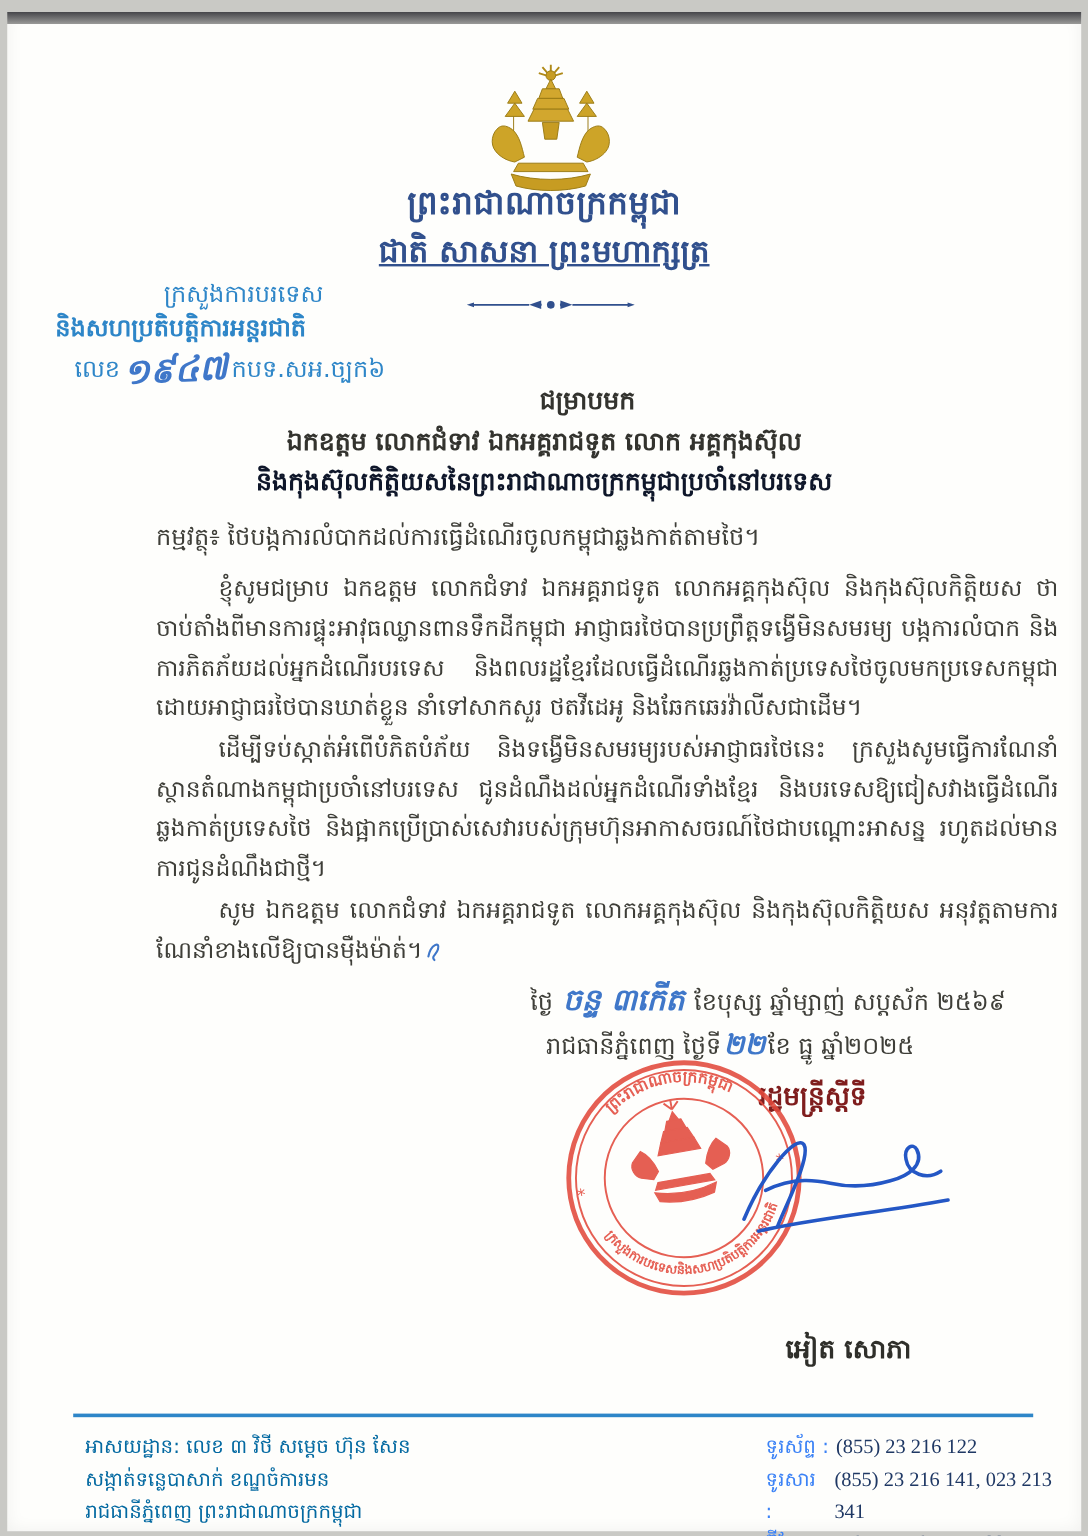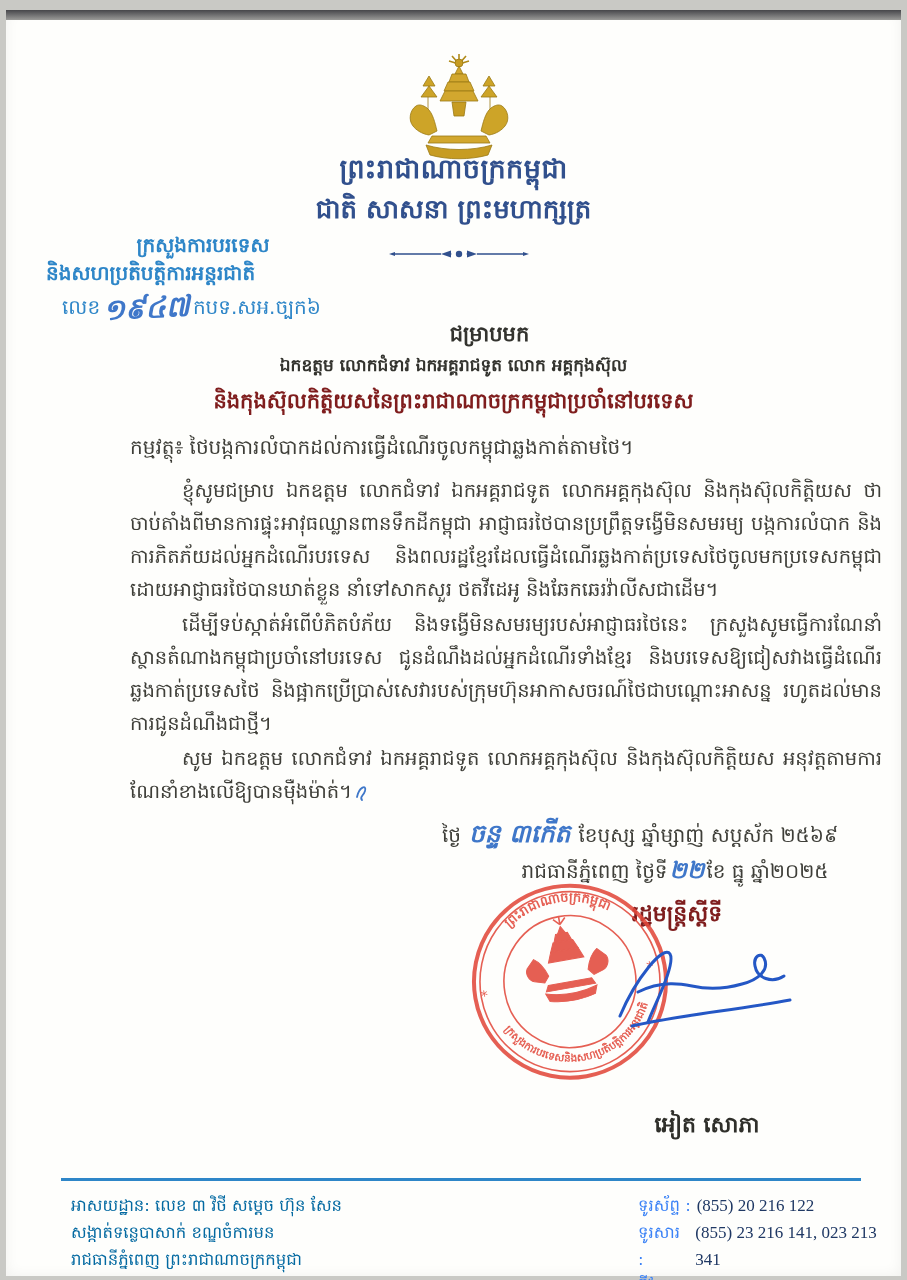--- a/index.html
+++ b/index.html
@@ -16,37 +16,37 @@
   }
   .edge-top{position:absolute;left:0;top:0;width:100%;height:10px;
     background:linear-gradient(#46464a,#9a9a98);}
   .abs{position:absolute;}
   .center{text-align:center;}
   .navy{color:#31508d;}
   .blue{color:#2e86c8;}
   .ink{color:#3e3e38;margin-left:29px;}
   .hand{color:#3f77c9;font-style:italic;}
   .kingdom1{left:0;top:142px;width:100%;font-size:27px;font-weight:bold;letter-spacing:0.5px;}
-  .kingdom2{left:0;top:183px;width:100%;font-size:26px;font-weight:bold;}
+  .kingdom2{left:0;top:183px;width:100%;font-size:26px;font-weight:bold;text-decoration:underline;}
   .ornament{left:383px;top:238px;}
-  .min1{left:52px;top:222px;width:290px;font-size:20px;font-weight:bold;text-align:center;}
+  .min1{left:52px;top:222px;width:290px;font-size:20px;font-weight:normal;text-align:center;}
   .min2{left:40px;top:250px;width:314px;font-size:20px;font-weight:bold;text-align:left;}
   .refline{left:56px;top:280px;font-size:20px;}
   .refline .hand{font-size:29px;font-weight:bold;display:inline-block;transform:rotate(-3deg);margin:0 3px;vertical-align:-4px;}
   .salheading{left:0;top:310px;width:100%;font-size:21px;font-weight:bold;color:#33332e;padding-left:36px;}
-  .sal1{left:0;top:344px;width:100%;font-size:17px;font-weight:bold;color:#33332e;}
-  .sal2{left:0;top:377px;width:100%;font-size:21px;font-weight:bold;color:#7f1d1d;}
+  .sal1{left:0;top:344px;width:100%;font-size:21px;font-weight:bold;color:#33332e;}
+  .sal2{left:0;top:377px;width:100%;font-size:21px;font-weight:bold;color:#0f172a;}
   .subject{left:95px;top:424px;width:760px;font-size:20px;}
   .para{left:95px;width:752px;font-size:19.5px;line-height:33px;text-align:justify;text-indent:52px;}
   .p1{top:464px;}
   .p2{top:598px;}
   .p3{top:732px;}
   .paraph{display:inline-block;vertical-align:-4px;margin-left:2px;}
   .date1{left:360px;top:808px;width:490px;text-align:center;font-size:20px;}
-  .date2{left:420px;top:846px;width:440px;text-align:center;font-size:20px;}
+  .date2{left:420px;top:846px;width:440px;text-align:left;font-size:20px;}
   .date1 .hand{font-size:25px;font-weight:bold;margin:0 8px;}
   .date2 .hand{font-size:23px;font-weight:bold;margin:0 2px;}
   .sigtitle{left:586px;top:890px;width:170px;font-size:22px;font-weight:bold;color:#7f1d1d;}
   .stampwrap{left:460px;top:870px;width:204px;height:204px;transform:rotate(-10deg);}
   .sigwrap{left:598px;top:918px;}
   .signame{left:596px;top:1101px;width:210px;text-align:center;font-size:22px;font-weight:bold;color:#2f2f2a;}
   .footrule{left:55px;top:1168px;width:800px;height:2.5px;background:#2e86c8;}
   .addr{left:65px;top:1182px;font-size:16.5px;line-height:27px;color:#0369a1;}
   .contacts{left:632px;top:1182px;font-size:16.5px;line-height:27px;}
   .contact-row{display:flex;gap:6px;}
@@ -175,21 +175,21 @@
 
   <div class="abs addr">
     <div>អាសយដ្ឋាន: លេខ ៣ វិថី សម្តេច ហ៊ុន សែន</div>
     <div>សង្កាត់ទន្លេបាសាក់ ខណ្ឌចំការមន</div>
     <div>រាជធានីភ្នំពេញ ព្រះរាជាណាចក្រកម្ពុជា</div>
   </div>
 
   <div class="abs contacts">
     <div class="contact-row">
       <span class="contact-label">ទូរស័ព្ទ :</span>
-      <span class="contact-value">(855) 20 216 122</span>
+      <span class="contact-value">(855) 23 216 122</span>
     </div>
     <div class="contact-row">
       <span class="contact-label">ទូរសារ :</span>
       <span class="contact-value">(855) 23 216 141, 023 213 341</span>
     </div>
     <div class="contact-row">
       <span class="contact-label">អ៊ីមែល :</span>
       <span class="contact-value">mfaic@mfaic.gov.kh</span>
     </div>
   </div>

